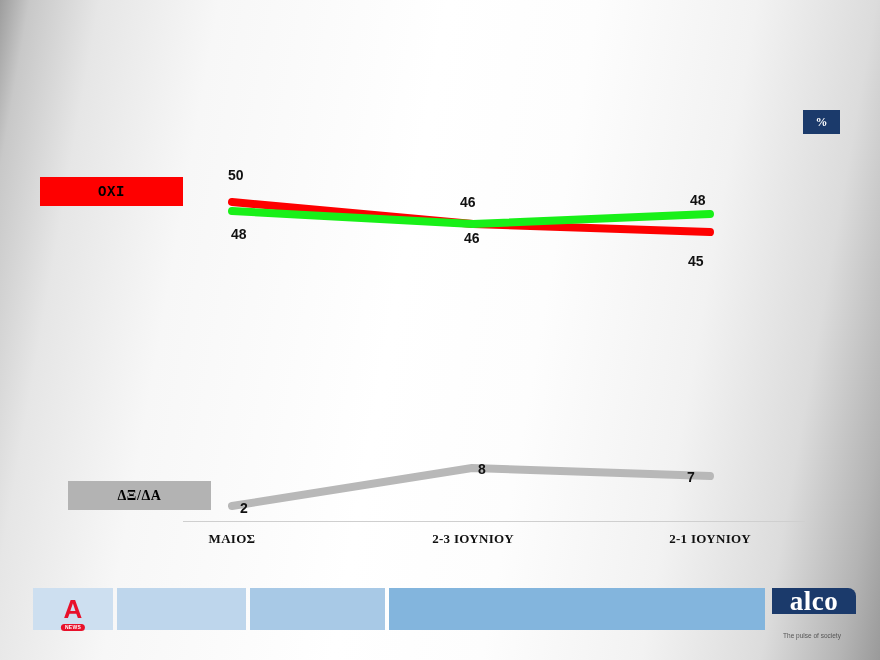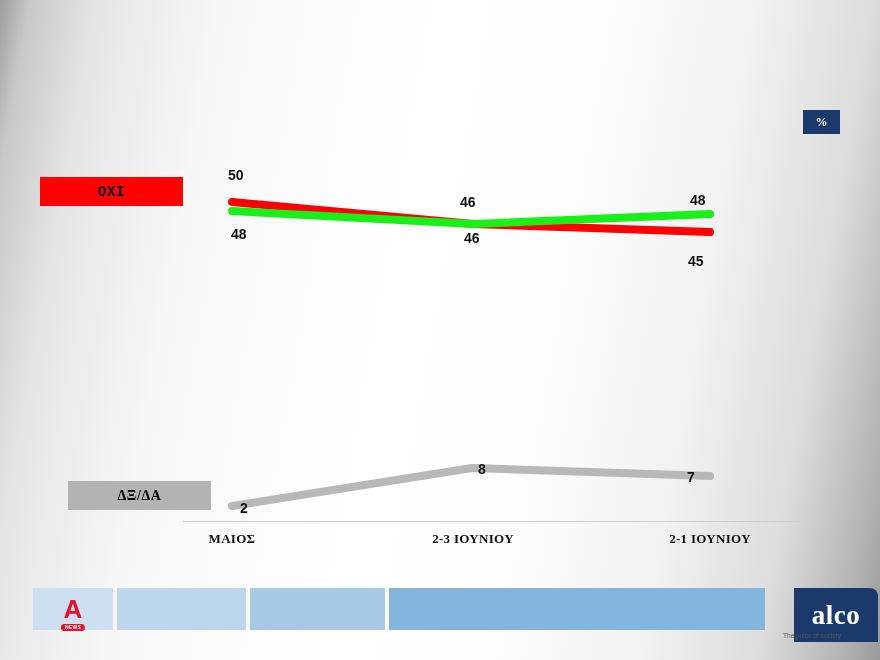--- a/index.html
+++ b/index.html
@@ -153,22 +153,22 @@
     color: #ffffff;
     font-size: 5px;
     font-weight: bold;
     letter-spacing: 0.3px;
     padding: 1px 4px;
     border-radius: 4px;
     font-family: "Liberation Sans", sans-serif;
   }
   #alco-logo {
     position: absolute;
-    left: 794px; top: 0;
-    width: 84px; height: 54px;
+    left: 772px; top: 0;
+    width: 84px; height: 26px;
     background: #1b3a6b;
     border-radius: 0 8px 0 0;
     display: flex; align-items: center; justify-content: center;
   }
   #alco-word {
     color: #ffffff;
     font-size: 27px;
     font-weight: bold;
     letter-spacing: 0.5px;
     line-height: 1;

